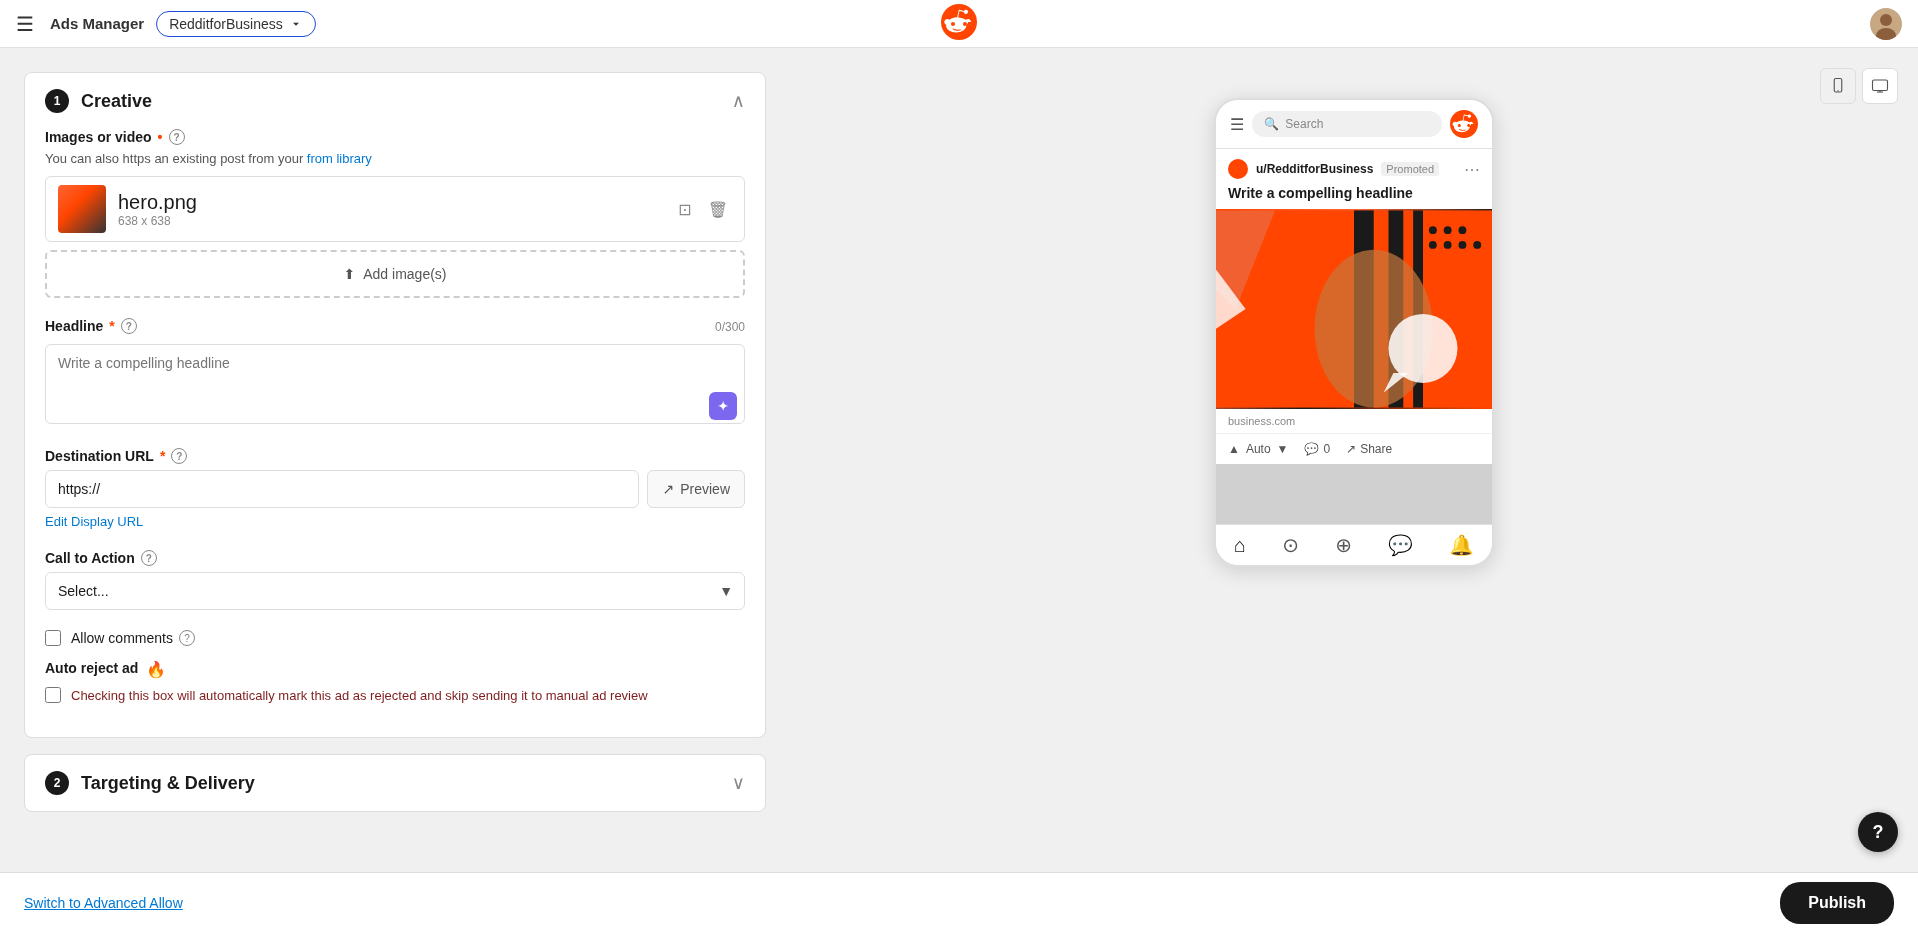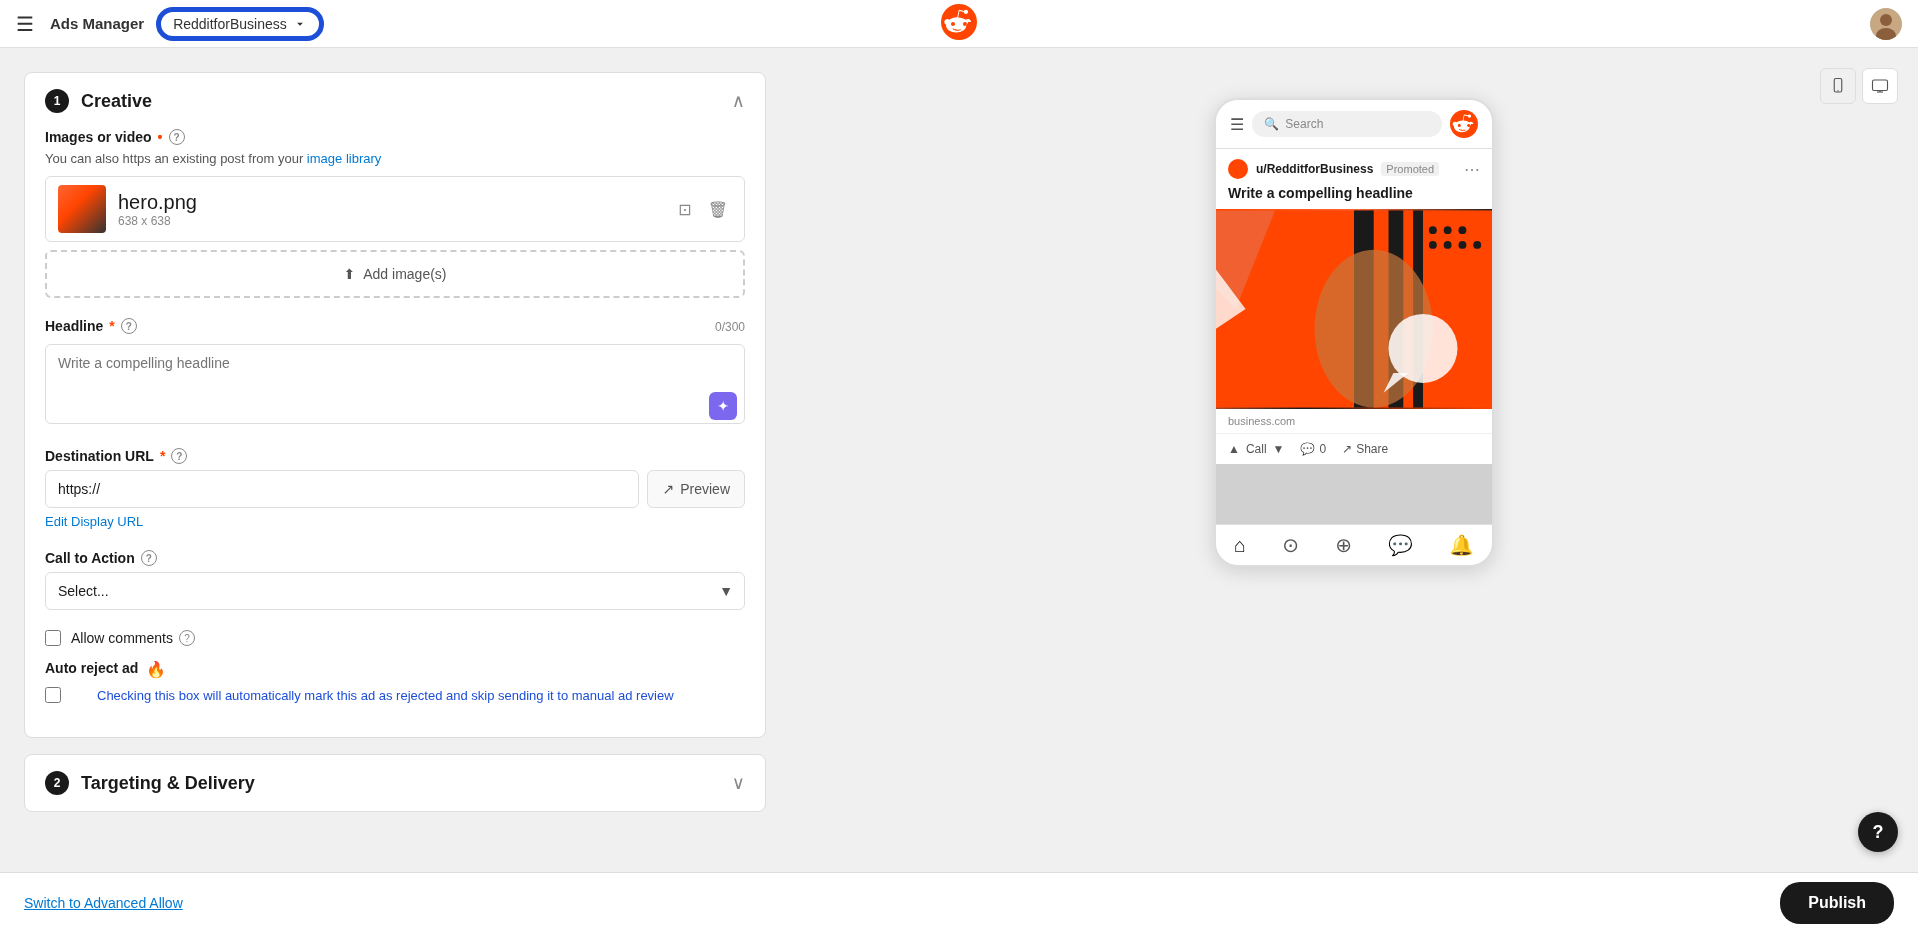--- a/index.html
+++ b/index.html
@@ -6,21 +6,21 @@
     body { font-family: -apple-system, BlinkMacSystemFont, 'Segoe UI', sans-serif; background: #f0f0f0; min-height: 932px; display: flex; flex-direction: column; }
 
     
     .top-nav {
       display: flex; align-items: center; background: white; height: 48px;
       padding: 0 16px; border-bottom: 1px solid #e0e0e0; position: fixed; top: 0; left: 0; right: 0; z-index: 100;
     }
     .menu-icon { font-size: 20px; cursor: pointer; margin-right: 16px; color: #333; }
     .ads-manager-label { font-size: 15px; font-weight: 600; color: #333; margin-right: 12px; }
     .brand-dropdown {
-      display: flex; align-items: center; gap: 6px; border: 5px solid #1d4ed8;
+      display: flex; align-items: center; gap: 6px; border: 1px solid #1d4ed8;
       border-radius: 20px; padding: 4px 12px; cursor: pointer; font-size: 14px; color: #333; background: white;
     }
     .brand-dropdown svg { width: 14px; height: 14px; }
     .reddit-logo {
       position: absolute; left: 50%; transform: translateX(-50%);
     }
     .reddit-logo svg { width: 36px; height: 36px; }
     .user-avatar {
       margin-left: auto; width: 32px; height: 32px; border-radius: 50%; background: #ccc;
       overflow: hidden; cursor: pointer;
@@ -137,21 +137,21 @@
     }
 
     .checkbox-row { display: flex; align-items: center; gap: 10px; margin-bottom: 14px; }
     .checkbox-row input[type="checkbox"] { width: 16px; height: 16px; cursor: pointer; accent-color: #0079d3; }
     .checkbox-label { font-size: 14px; color: #1a1a1b; display: flex; align-items: center; gap: 6px; }
 
     .auto-reject-section { margin-bottom: 8px; }
     .auto-reject-header { display: flex; align-items: flex-start; gap: 8px; margin-bottom: 8px; }
     .auto-reject-label { font-size: 14px; font-weight: 600; color: #1a1a1b; }
     .fire-emoji { font-size: 16px; }
-    .auto-reject-desc { font-size: 13px; color: #1d4ed8; margin-left: 26px; }
+    .auto-reject-desc { font-size: 13px; color: #7f1d1d; }
 
     
     .phone-preview {
       width: 280px; background: #f0f0f0; border-radius: 24px; overflow: hidden;
       border: 2px solid #ddd; box-shadow: 0 4px 20px rgba(0,0,0,0.15);
     }
     .phone-header {
       background: white; padding: 10px 14px; display: flex; align-items: center; gap: 8px;
       border-bottom: 1px solid #e0e0e0;
     }
@@ -257,21 +257,21 @@
       <div class="card-body">
 
         <div class="form-group">
           <div class="form-label">
             <span>Images or video</span>
             <span class="required">•</span>
             <span class="info-icon">?</span>
           </div>
           <div class="form-sublabel">
             <span>You can also https an existing post from your</span>
-            <a>image library</a>
+            <a>from library</a>
           </div>
 
           <div class="image-item">
             <div class="image-thumb">
               <div style="width:100%;height:100%;background:linear-gradient(135deg,#ff4500,#c8783b);display:flex;align-items:center;justify-content:center;overflow:hidden;">
                 <div style="width:100%;height:100%;background:linear-gradient(to bottom right,#ff6534 0%,#ff4500 40%,#333 100%);"></div>
               </div>
             </div>
             <div class="image-info">
               <div class="image-name">hero.png</div>
@@ -438,21 +438,21 @@
               <circle cx="235" cy="35" r="4" fill="#1a1a1b"></circle>
               <circle cx="250" cy="35" r="4" fill="#1a1a1b"></circle>
               <circle cx="265" cy="35" r="4" fill="#1a1a1b"></circle>
             </svg>
           </div>
         </div>
         <div class="post-domain">business.com</div>
         <div class="post-actions">
           <div class="vote-arrows post-action">
             <span>▲</span>
-            <span>Call</span>
+            <span>Auto</span>
             <span>▼</span>
           </div>
           <div class="post-action">
             <span>💬</span>
             <span>0</span>
           </div>
           <div class="post-action">
             <span>↗</span>
             <span>Share</span>
           </div>

